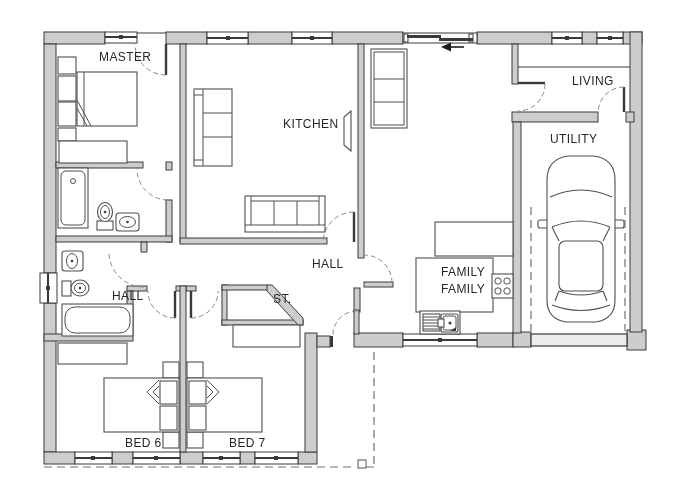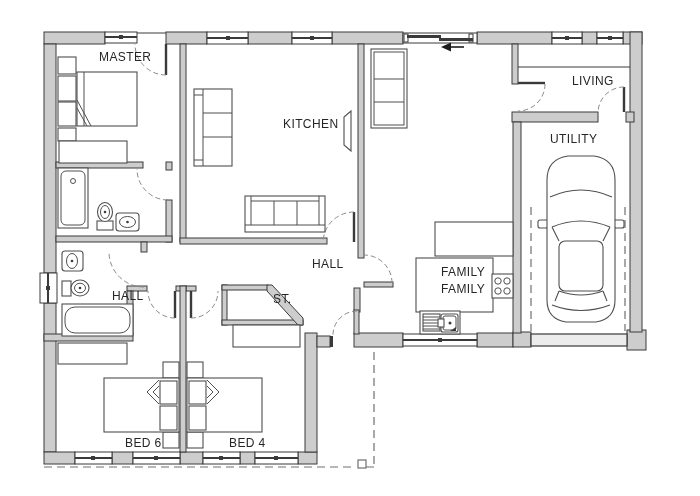--- a/index.html
+++ b/index.html
@@ -337,15 +337,15 @@
   <div class="room-label" style="left:78px;top:51px">MASTER</div>
   <div class="room-label" style="left:262px;top:118px">KITCHEN</div>
   <div class="room-label" style="left:551px;top:75px">LIVING</div>
   <div class="room-label" style="left:529px;top:133px">UTILITY</div>
   <div class="room-label" style="left:291px;top:258px">HALL</div>
   <div class="room-label" style="left:420px;top:266px">FAMILY</div>
   <div class="room-label" style="left:420px;top:283px">FAMILY</div>
   <div class="room-label" style="left:91px;top:290px">HALL</div>
   <div class="room-label" style="left:252px;top:293px">ST.</div>
   <div class="room-label" style="left:104px;top:437px">BED 6</div>
-  <div class="room-label" style="left:208px;top:437px">BED 4</div>
+  <div class="room-label" style="left:208px;top:437px">BED 7</div>
 </div>
 </div>
 
 </body></html>

